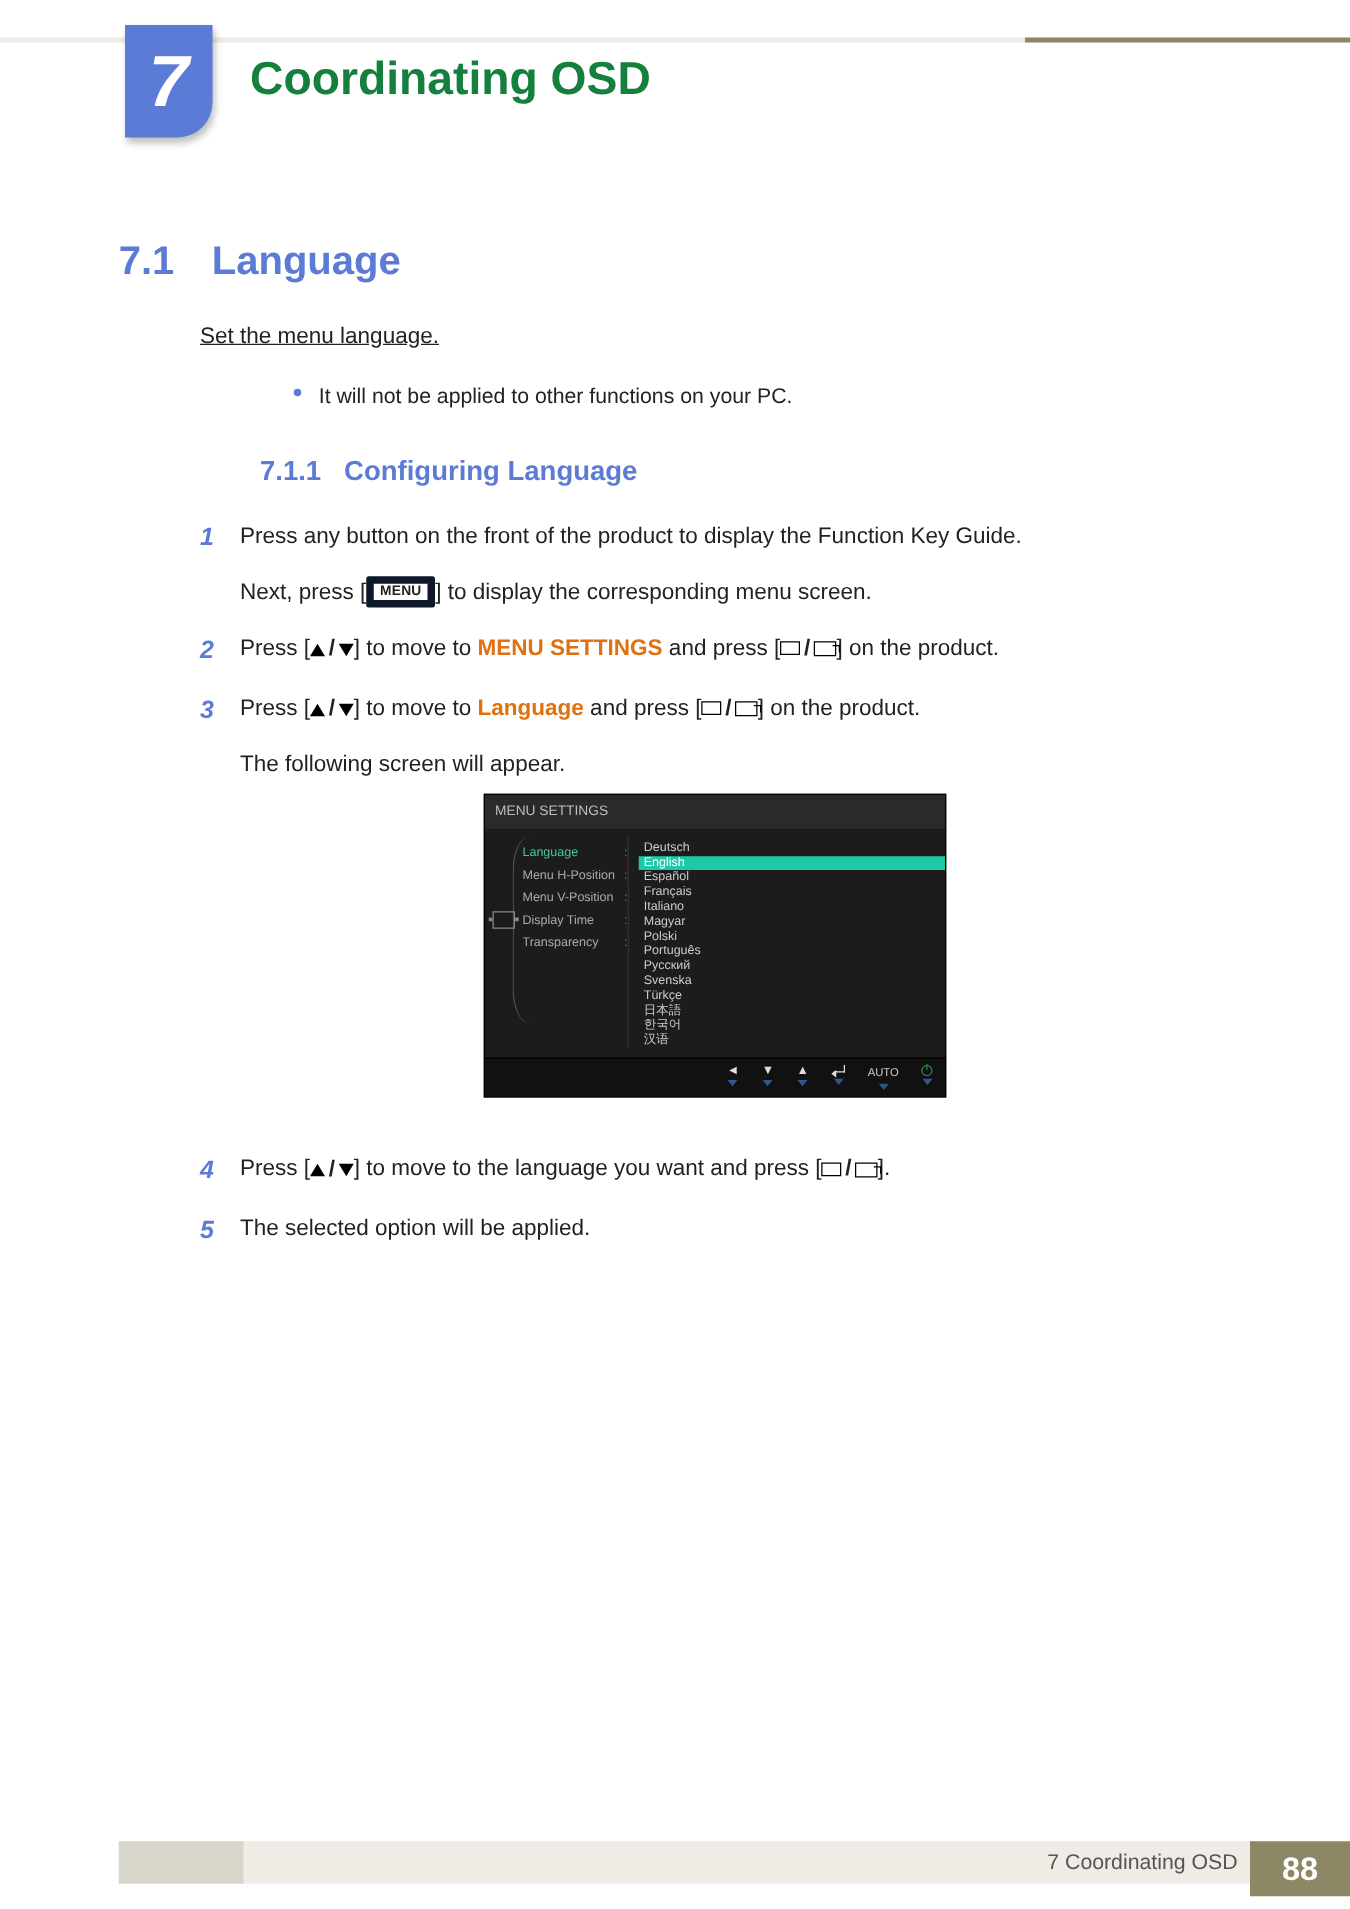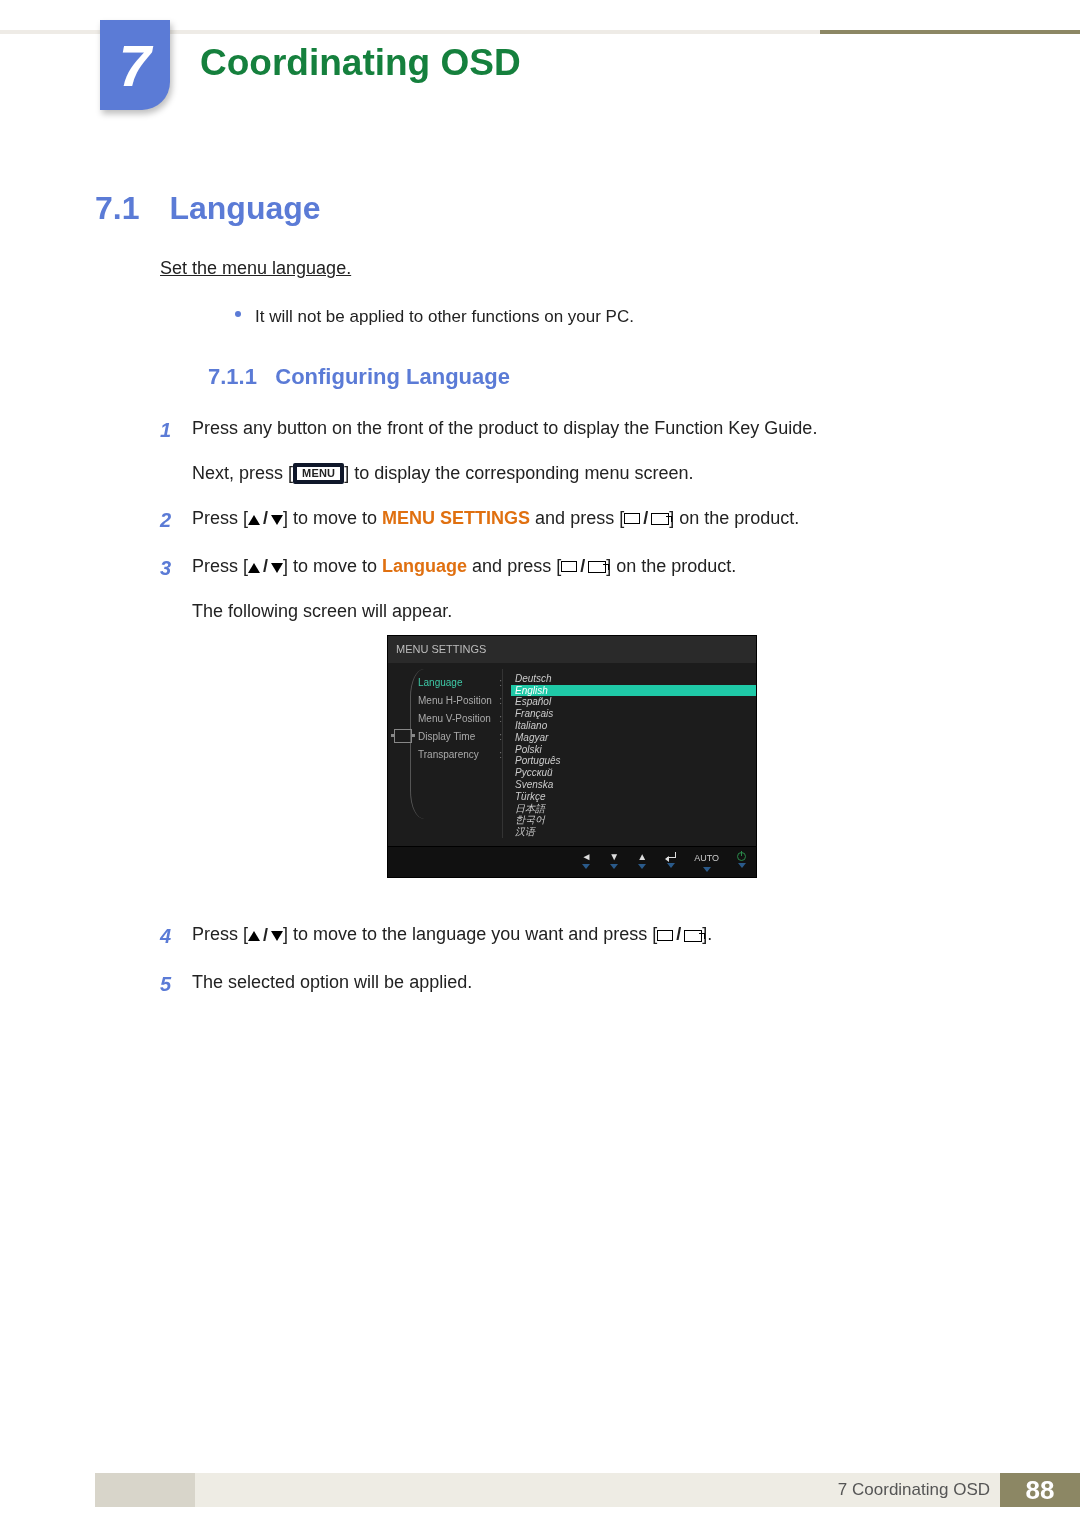--- a/index.html
+++ b/index.html
@@ -37,21 +37,21 @@
 
   .subhead { color:#5b7bd6; font-size:22px; font-weight:bold; margin-top:25px; margin-bottom:22px; }
   .sub-num { color:#5b7bd6;margin-left:48px; }
   .steps { }
   .step { display:flex; margin-bottom:18px; }
   .step-num { color:#5b7bd6; font-style:italic; font-weight:bold; font-size:20px; width:32px; flex-shrink:0; }
   .step-body { flex:1; }
   .step-body .cont { margin-top:18px; }
 
   .menu-label {
-    display:inline-block; border:4px solid #0f172a; border-radius:2px;
+    display:inline-block; border:6px solid #0f172a; border-radius:2px;
     font-size:11px; font-weight:bold; padding:1px 5px; line-height:1;
     vertical-align:middle; letter-spacing:0.2px;
   }
   .hi-orange { color:#e07010; font-weight:bold; }
   .tri-group { display:inline-block; vertical-align:middle; }
   .tri-up, .tri-down { display:inline-block; width:0; height:0; vertical-align:middle; }
   .tri-up { border-left:6px solid transparent; border-right:6px solid transparent; border-bottom:10px solid #000; }
   .tri-down { border-left:6px solid transparent; border-right:6px solid transparent; border-top:10px solid #000; }
   .slash { display:inline-block; margin:0 3px; font-weight:bold; }
   .rect-icon {
@@ -86,42 +86,42 @@
     border:1.5px solid #888; display:flex; align-items:center; justify-content:center;
   }
   .osd-side-icon::before, .osd-side-icon::after { content:""; position:absolute; width:3px; height:3px; background:#888; }
   .osd-side-icon::before { left:-4px; }
   .osd-side-icon::after { right:-4px; }
   .osd-curve {
     position:absolute; left:22px; top:0px; width:14px; height:150px;
     border-left:1px solid #555; border-radius:60px 0 0 60px / 120px 0 0 120px;
   }
   .osd-right { flex:1; padding-left:8px; padding-top:4px; font-size:10px; color:#ccc; line-height:1.18; }
-  .osd-right div { padding:0 4px;font-style:italic; }
+  .osd-right div { padding:0 4px; }
   .osd-right .active { background:#1fc9a7; color:#fff; }
   .osd-footer {
     display:flex; justify-content:flex-end; gap:18px;
     background:#111; border-top:1px solid #000; padding:5px 10px;
   }
   .osd-footer .fbtn { display:flex; flex-direction:column; align-items:center; gap:2px; }
   .osd-footer .ico { color:#ddd; font-size:10px; height:10px; line-height:10px; }
   .osd-footer .mark { width:0; height:0; border-left:4px solid transparent; border-right:4px solid transparent; border-top:5px solid #2a5a8a; }
   .osd-footer .auto { font-size:9px; color:#ccc; }
   .osd-footer .power { width:9px; height:9px; border:1.3px solid #2a8a4a; border-radius:50%; position:relative; }
   .osd-footer .power::after { content:""; position:absolute; left:3px; top:-2px; width:1.3px; height:5px; background:#2a8a4a; }
   .osd-footer .enter { width:11px; height:9px; position:relative; }
   .osd-footer .enter::before { content:""; position:absolute; right:0; top:0; width:8px; height:5px; border-right:1.5px solid #ddd; border-bottom:1.5px solid #ddd; }
   .osd-footer .enter::after { content:""; position:absolute; left:0; bottom:-1px; width:0; height:0; border-top:3px solid transparent; border-bottom:3px solid transparent; border-right:4px solid #ddd; }
 
   
   .page-footer { position:absolute; bottom:20px; left:95px; right:0; height:34px; }
   .foot-bar-a { position:absolute; left:0; width:100px; top:0; height:34px; background:#d8d5ca; }
   .foot-bar-b { position:absolute; left:100px; right:80px; top:0; height:34px; background:#eeece4; }
   .foot-label { position:absolute; right:90px; top:7px; font-size:17px; color:#555; }
-  .foot-page { position:absolute; right:0; top:0; width:80px; height:34px; background:#8c8764; color:#fff; font-size:26px; font-weight:bold; display:flex; align-items:center; justify-content:center;margin-left:36px; }
+  .foot-page { position:absolute; right:0; top:0; width:80px; height:44px; background:#8c8764; color:#fff; font-size:26px; font-weight:bold; display:flex; align-items:center; justify-content:center;margin-left:36px; }
 </style>
 </head>
 <body>
 
 <div class="top-bar"></div>
 
 <div class="chapter-badge">
   <span>7</span>
 </div>
 <div class="chapter-title">Coordinating OSD</div>

